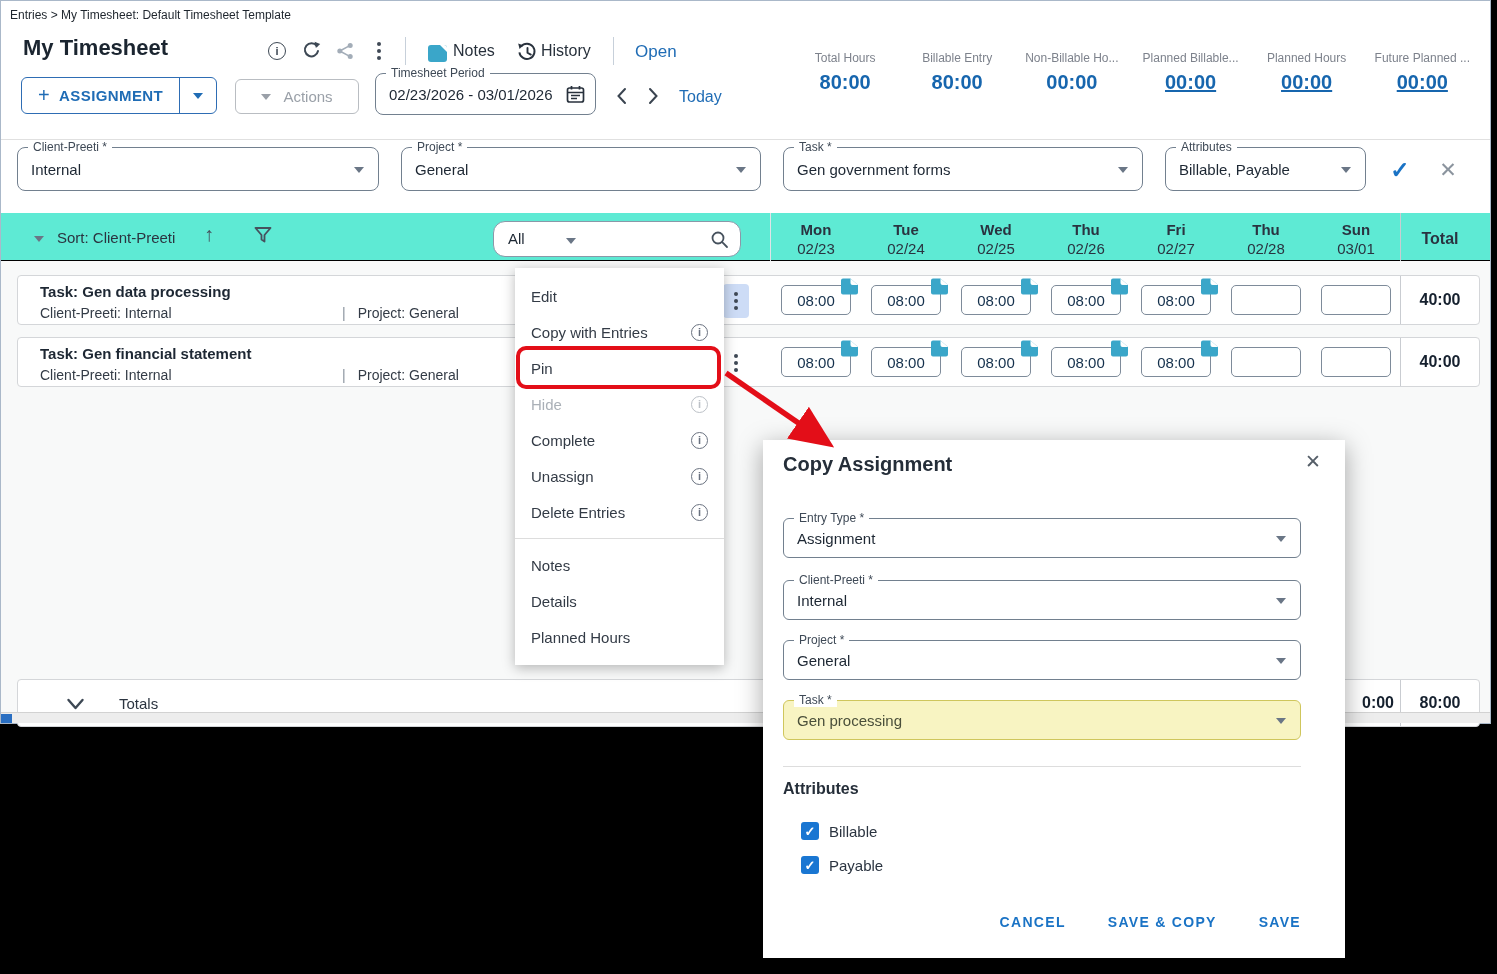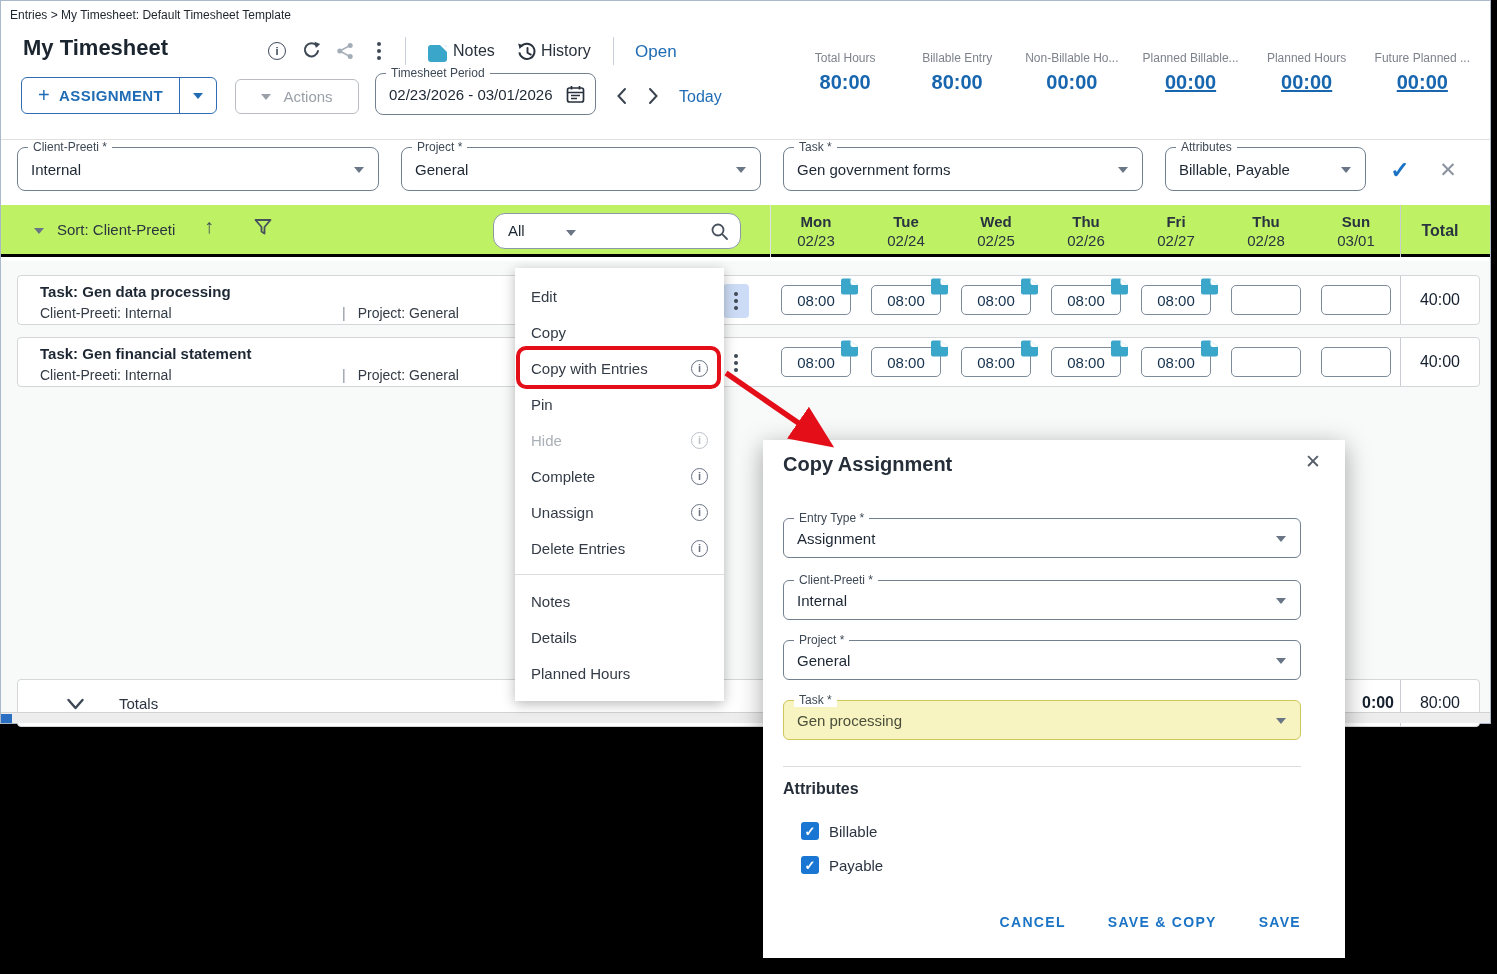--- a/index.html
+++ b/index.html
@@ -50,21 +50,21 @@
   .navchev { position:absolute; top:84px; width:20px; height:22px; display:flex; align-items:center; justify-content:center; cursor:pointer; }
   .today { position:absolute; left:678px; top:87px; font-size:16px; color:#1f6cb5; cursor:pointer; }
 
   .hr { position:absolute; left:0; right:0; height:0; border-top:1px solid #e0e0e0; }
 
   
   .ffield { height:44px; }
   .icon24 { position:absolute; width:26px; height:26px; display:flex; align-items:center; justify-content:center; cursor:pointer; }
 
   
-  #gridhead { position:absolute; left:0; top:204px; width:100%; height:52px; background:#bef264; border-bottom:3px solid #000000; }
+  #gridhead { position:absolute; left:0; top:212px; width:100%; height:52px; background:#5eead4; border-bottom:5px solid #000000; }
   .sort-caret { position:absolute; left:33px; top:23px; }
   .sort-label { position:absolute; left:56px; top:16px; font-size:15px; color:#2b3440; }
   .uparrow { position:absolute; left:203px; top:10px; font-size:20px; color:#46515d; cursor:pointer; }
   .funnel { position:absolute; left:252px; top:12px; cursor:pointer; }
   .searchbox { position:absolute; left:492px; top:8px; width:248px; height:36px; border:1px solid #8a98a8; border-radius:12px; background:#fff; }
   .searchbox .sval { position:absolute; left:14px; top:8px; font-size:15px; color:#1d2733; }
   .searchbox .scaret { position:absolute; left:72px; top:16px; }
   .searchbox .sicon { position:absolute; right:10px; top:7px; }
   #dayheads { position:absolute; left:769px; top:0; height:52px; display:flex; border-left:1px solid #dfe3e7; }
   .daycol { width:90px; display:flex; flex-direction:column; align-items:center; justify-content:center; color:#2a3340; }
@@ -83,21 +83,21 @@
   .rowcard .meta .pj { margin-left:12px; }
   .rowkebab { position:absolute; left:705px; top:8px; width:26px; height:34px; border-radius:4px;
               display:flex; align-items:center; justify-content:center; cursor:pointer; }
   .rowkebab.sel { background:#cddcf6; }
   .daycells { position:absolute; left:753px; top:0; height:100%; display:flex; }
   .daycell { width:90px; display:flex; align-items:center; justify-content:center; }
   .day-input { position:relative; width:70px; height:30px; border:1px solid #7e8b9a; border-radius:5px; background:#fff;
                display:flex; align-items:center; justify-content:center; font-size:15px; font-weight:500; color:#14304c; }
   .badge { position:absolute; top:-8px; right:-9px; }
   .rowtotal { position:absolute; right:0; top:0; bottom:0; width:79px; border-left:1px solid #c9ccd1;
-              display:flex; align-items:center; justify-content:center; font-size:16px; font-weight:normal; color:#15202e; }
+              display:flex; align-items:center; justify-content:center; font-size:16px; font-weight:bold; color:#15202e; }
   #totalsrow { top:418px; height:48px; }
   #totalsrow .tchev { position:absolute; left:48px; top:17px; cursor:pointer; }
   #totalsrow .tlabel { position:absolute; left:101px; top:15px; font-size:15px; color:#2b3440; }
   #totalsrow .sunval { position:absolute; left:1330px; top:0; bottom:0; width:60px; display:flex; align-items:center;
                        justify-content:center; font-size:16px; font-weight:bold; color:#15202e; }
 
   
   #hscroll { position:absolute; left:0; bottom:0; width:100%; height:11px; background:#ededed; border-top:1px solid #d2d2d2; }
   #hscroll .thumb { position:absolute; left:0; top:1px; width:11px; height:9px; background:#2a6fc2; cursor:pointer; }
 
@@ -447,23 +447,20 @@
     <div id="hscroll">
       <span class="thumb"></span>
     </div>
   </div>
 
   <div id="ctxmenu">
       <div class="mi">
         <span>Edit</span>
       </div>
       <div class="mi">
-        <span>Copy</span>
-      </div>
-      <div class="mi">
         <span>Copy with Entries</span>
         <span class="inf">i</span>
       </div>
       <div class="mi">
         <span>Pin</span>
       </div>
       <div class="mi dis">
         <span>Hide</span>
         <span class="inf">i</span>
       </div>

